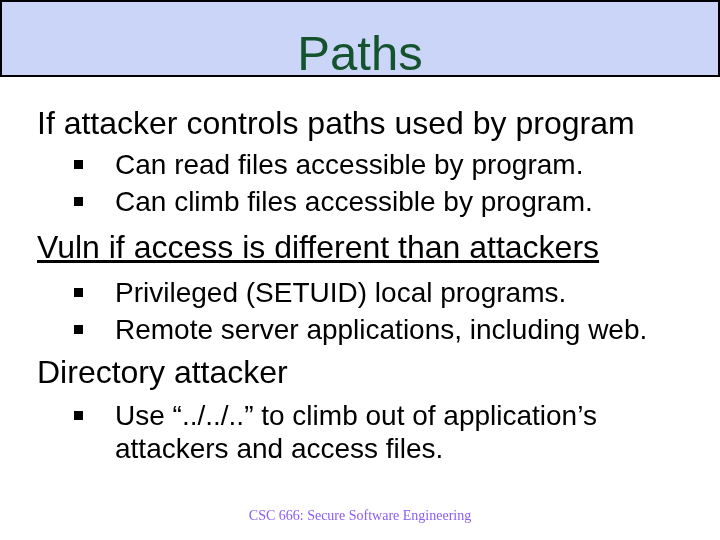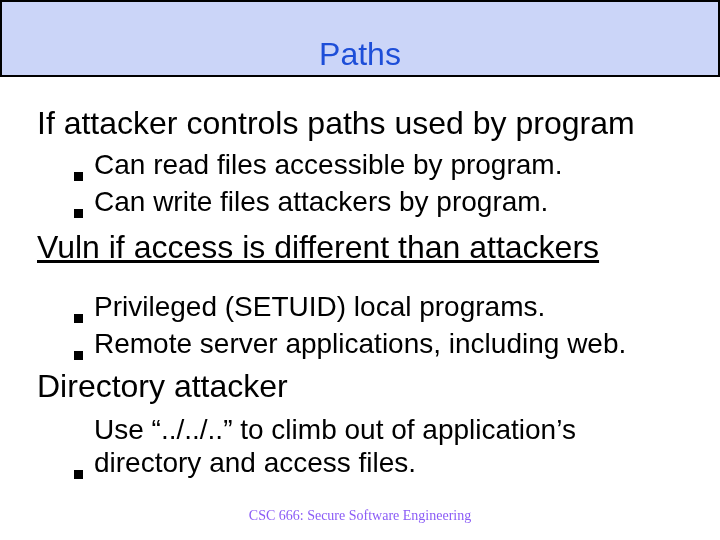--- a/index.html
+++ b/index.html
@@ -27,63 +27,64 @@
     width: 720px;
     height: 77px;
     box-sizing: border-box;
     background: #cbd5f8;
     border: 2px solid #000000;
     display: flex;
     align-items: center;
     justify-content: center;
   }
   .title-text {
-    font-size: 32px;
+    font-size: 49px;
     line-height: 1;
-    color: #1d4ed8;
+    color: #14532d;
     letter-spacing: 0px;
     padding-top: 4px;
     margin-top: 26px;
   }
   .content {
     position: absolute;
     top: 0;
     left: 18px;
     width: 720px;
     height: 540px;
     box-sizing: border-box;
     padding: 104px 43px 0 19px;
   }
   .heading {
     font-size: 32px;
     line-height: 38px;
     white-space: nowrap;
   }
   .bullet-row {
     display: flex;
-    align-items: flex-end;
+    align-items: flex-start;
     margin-left: 37px;
+    gap: 21px;
   }
   .bullet-square {
     flex: 0 0 auto;
     width: 9px;
     height: 9px;
     background: #000000;
     margin-top: 12px;
     margin-right: 11px;
   }
   .bullet-text {
     font-size: 28px;
     line-height: 33px;
     max-width: 565px;
   }
   .mt-b-first { margin-top: 6px; }
   .mt-b-next  { margin-top: 4px; }
   .mt-h2      { margin-top: 10px; text-decoration: underline; }
-  .mt-b3      { margin-top: 24px; }
+  .mt-b3      { margin-top: 10px; }
   .mt-b4      { margin-top: 4px; }
   .mt-h3      { margin-top: 7px; }
   .mt-b5      { margin-top: 8px; }
   .footer {
     position: absolute;
     top: 508px;
     left: 0;
     width: 720px;
     text-align: center;
     font-family: "Liberation Serif", serif;
@@ -104,39 +105,39 @@
 
     <div class="heading">If attacker controls paths used by program</div>
 
     <div class="bullet-row mt-b-first">
       <span class="bullet-square"></span>
       <span class="bullet-text">Can read files accessible by program.</span>
     </div>
 
     <div class="bullet-row mt-b-next">
       <span class="bullet-square"></span>
-      <span class="bullet-text">Can write files attackers by program.</span>
+      <span class="bullet-text">Can climb files accessible by program.</span>
     </div>
 
     <div class="heading mt-h2">Vuln if access is different than attackers</div>
 
     <div class="bullet-row mt-b3">
       <span class="bullet-square"></span>
       <span class="bullet-text">Privileged (SETUID) local programs.</span>
     </div>
 
     <div class="bullet-row mt-b4">
       <span class="bullet-square"></span>
       <span class="bullet-text">Remote server applications, including web.</span>
     </div>
 
     <div class="heading mt-h3">Directory attacker</div>
 
     <div class="bullet-row mt-b5">
       <span class="bullet-square"></span>
-      <span class="bullet-text">Use “../../..” to climb out of application’s directory and access files.</span>
+      <span class="bullet-text">Use “../../..” to climb out of application’s attackers and access files.</span>
     </div>
 
   </div>
 
   <div class="footer">CSC 666: Secure Software Engineering</div>
 
 </div>
 
 </body></html>

